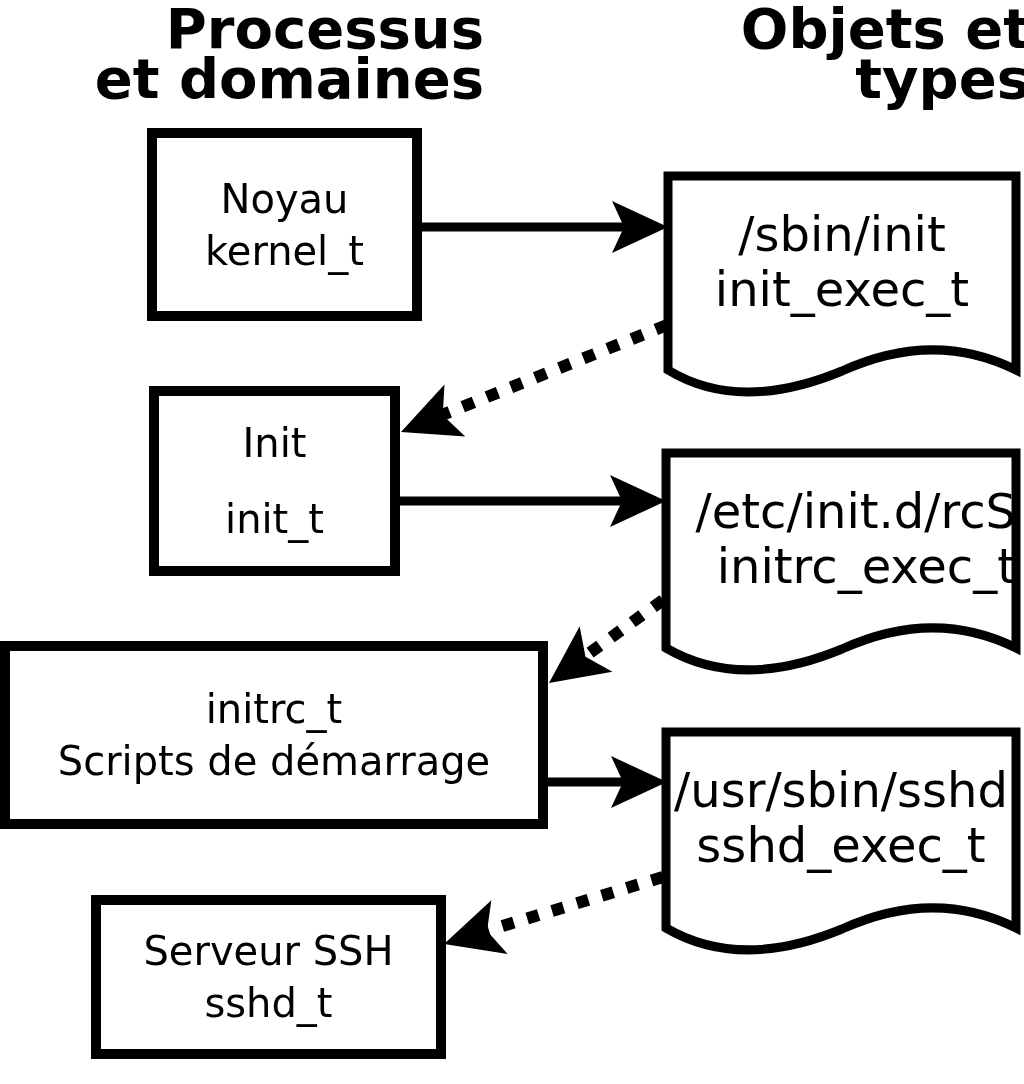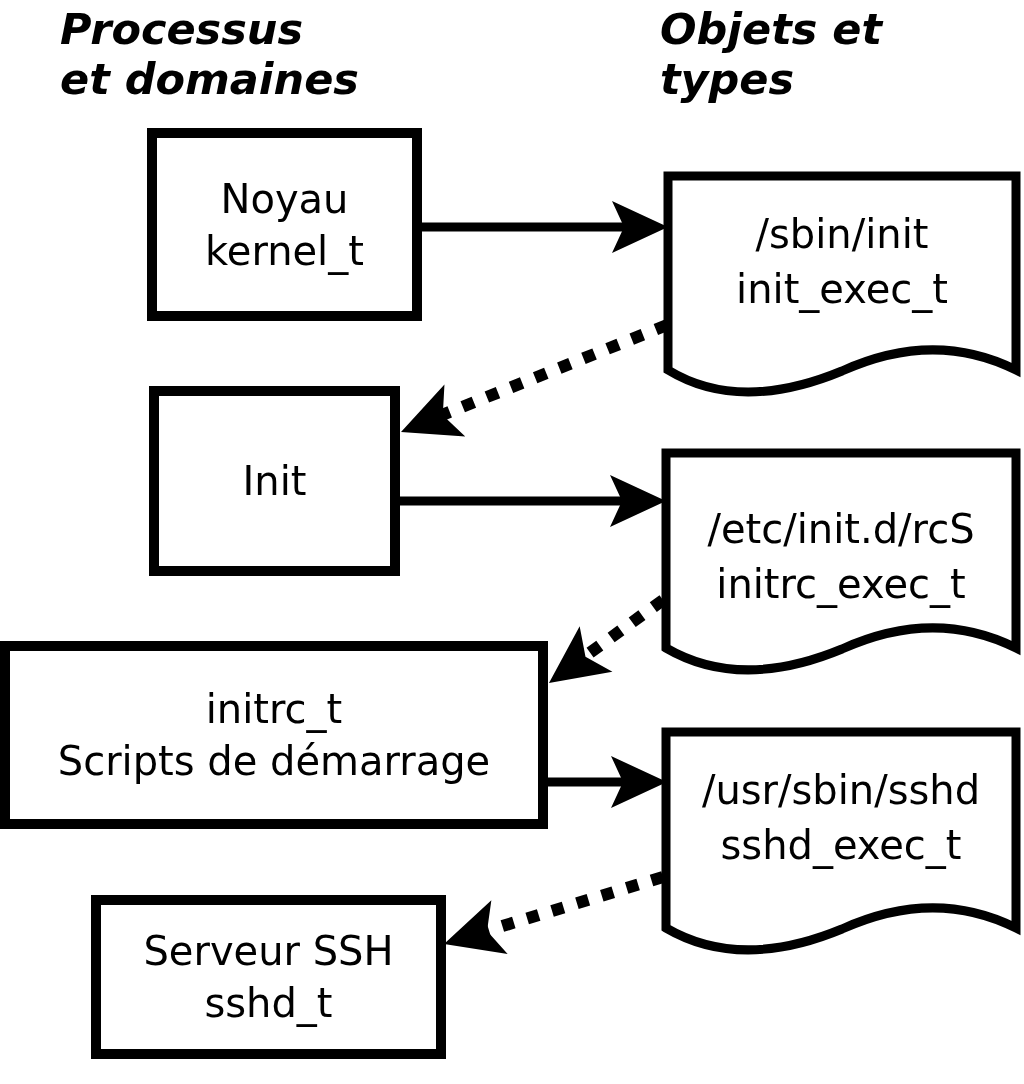--- a/index.html
+++ b/index.html
@@ -9,25 +9,24 @@
     height: 1084px;
     background: #ffffff;
     color: #000000;
     font-family: "DejaVu Sans", sans-serif;
     overflow: hidden;
   }
   .canvas svg { position:absolute; left:0; top:0; }
   .col-header {
     position: absolute;
     font-weight: bold;
-    font-size: 43px;
+    font-size: 56px;
     line-height: 50px;
-    text-align: left;
+    text-align: right;
     white-space: nowrap;
-    font-style: italic;
   }
   .box {
     position: absolute;
     box-sizing: border-box;
     border: 10px solid #000000;
     background: #ffffff;
     display: flex;
     flex-direction: column;
     align-items: center;
     justify-content: center;
@@ -36,21 +35,21 @@
     line-height: 52px;
     white-space: nowrap;
   }
   .doc-text {
     position: absolute;
     display: flex;
     flex-direction: column;
     align-items: center;
     justify-content: center;
     text-align: center;
-    font-size: 40px;
+    font-size: 48px;
     line-height: 55px;
     white-space: nowrap;
   }
   .exec-label {
     position: absolute;
     font-size: 44px;
     text-align: center;
     white-space: nowrap;
   }
 </style>
@@ -95,38 +94,39 @@
     <div>types</div>
   </div>
 
   <div class="box" style="left:147px; top:128px; width:275px; height:193px;">
     <div>Noyau</div>
     <div>kernel_t</div>
   </div>
 
   <div class="box" style="left:149px; top:386px; width:251px; height:190px;gap:24px;">
     <div>Init</div>
+    <div>init_t</div>
   </div>
 
   <div class="box" style="left:0px; top:641px; width:548px; height:188px;">
     <div>initrc_t</div>
     <div>Scripts de démarrage</div>
   </div>
 
   <div class="box" style="left:91px; top:895px; width:355px; height:164px;">
     <div>Serveur SSH</div>
     <div>sshd_t</div>
   </div>
 
   <div class="doc-text" style="left:668px; top:184px; width:348px; height:155px;">
     <div>/sbin/init</div>
     <div>init_exec_t</div>
   </div>
 
-  <div class="doc-text" style="left:666px; top:479px; width:350px; height:155px;">
+  <div class="doc-text" style="left:666px; top:461px; width:350px; height:155px;align-items:flex-end;">
     <div>/etc/init.d/rcS</div>
     <div>initrc_exec_t</div>
   </div>
 
   <div class="doc-text" style="left:666px; top:740px; width:350px; height:155px;">
     <div>/usr/sbin/sshd</div>
     <div>sshd_exec_t</div>
   </div>
 
 

